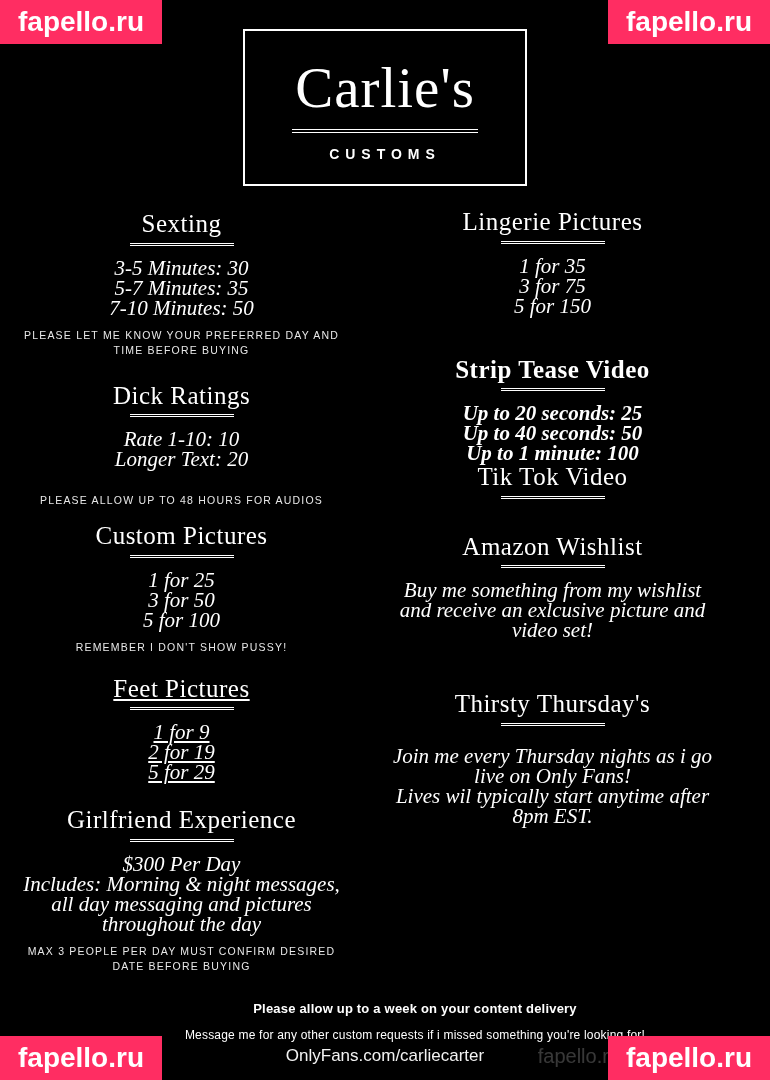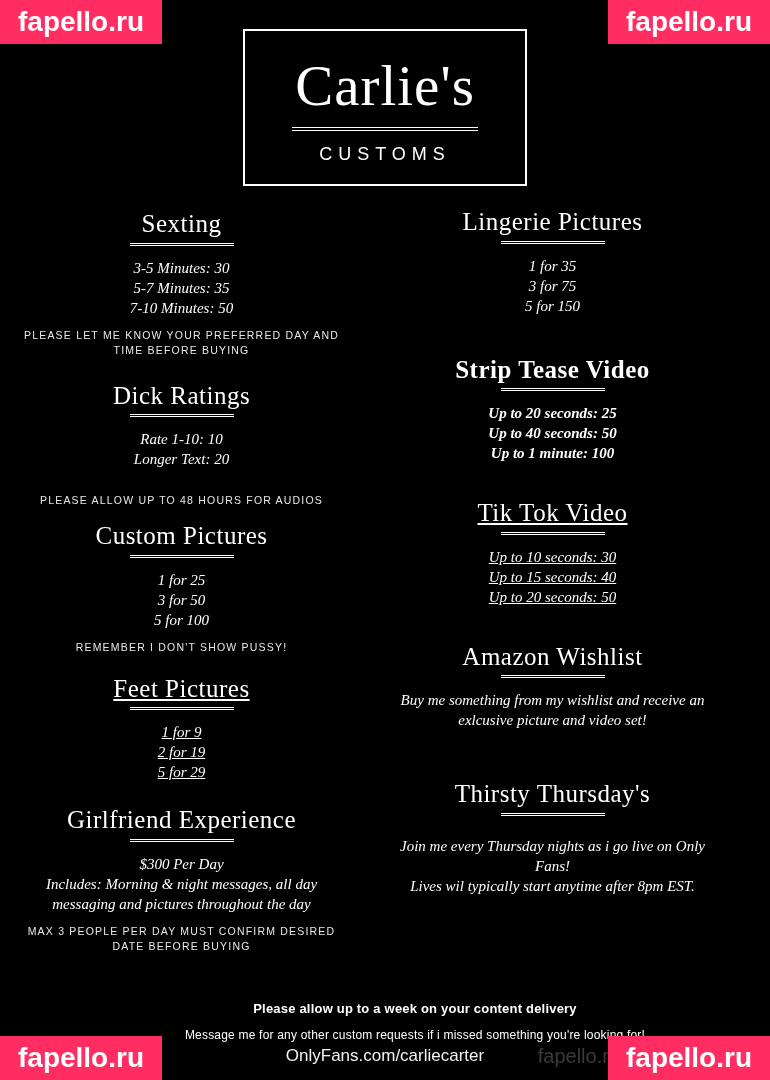--- a/index.html
+++ b/index.html
@@ -66,23 +66,24 @@
   }
   .logo-rule:after {
     content: "";
     position: absolute;
     left: 0; top: 3px;
     width: 186px; height: 1px;
     background: #ffffff;
   }
   .logo-sub {
     font-family: "Liberation Sans", sans-serif;
-    font-size: 18px;
+    font-size: 14px;
     letter-spacing: 6px;
     margin-top: 12px;
+    font-weight: bold;
   }
 
   
   .cols {
     position: absolute;
     left: 0;
     top: 196px;
     width: 734px;
     display: flex;
     z-index: 4;
@@ -113,21 +114,21 @@
     content: "";
     position: absolute;
     left: 0; top: 2px;
     width: 104px; height: 1px;
     background: #ffffff;
   }
   .sec-lines {
     margin-top: 14px;
     font-family: "Liberation Serif", serif;
     font-style: italic;
-    font-size: 15px;
+    font-size: 21px;
     line-height: 20px;
   }
   .sec-note {
     margin-top: 10px;
     font-family: "Liberation Sans", sans-serif;
     font-size: 10.5px;
     letter-spacing: 1.2px;
     line-height: 15px;
     color: #e8e8e8;
   }
@@ -257,28 +258,23 @@
     <div class="section" style="margin-top:40px;font-weight:bold;">
       <div class="sec-title">Strip Tease Video</div>
       <div class="sec-underline"></div>
       <div class="sec-lines">
         <div>Up to 20 seconds: 25</div>
         <div>Up to 40 seconds: 50</div>
         <div>Up to 1 minute: 100</div>
       </div>
     </div>
 
-    <div class="section" style="margin-top:36px;text-decoration:underline;">
+    <div class="section" style="">
       <div class="sec-title">Tik Tok Video</div>
       <div class="sec-underline"></div>
-      <div class="sec-lines">
-        <div>Up to 10 seconds: 30</div>
-        <div>Up to 15 seconds: 40</div>
-        <div>Up to 20 seconds: 50</div>
-      </div>
     </div>
 
     <div class="section" style="margin-top:36px;">
       <div class="sec-title">Amazon Wishlist</div>
       <div class="sec-underline"></div>
       <div class="sec-lines">
         <div>Buy me something from my wishlist and receive an exlcusive picture and video set!</div>
       </div>
     </div>
 

